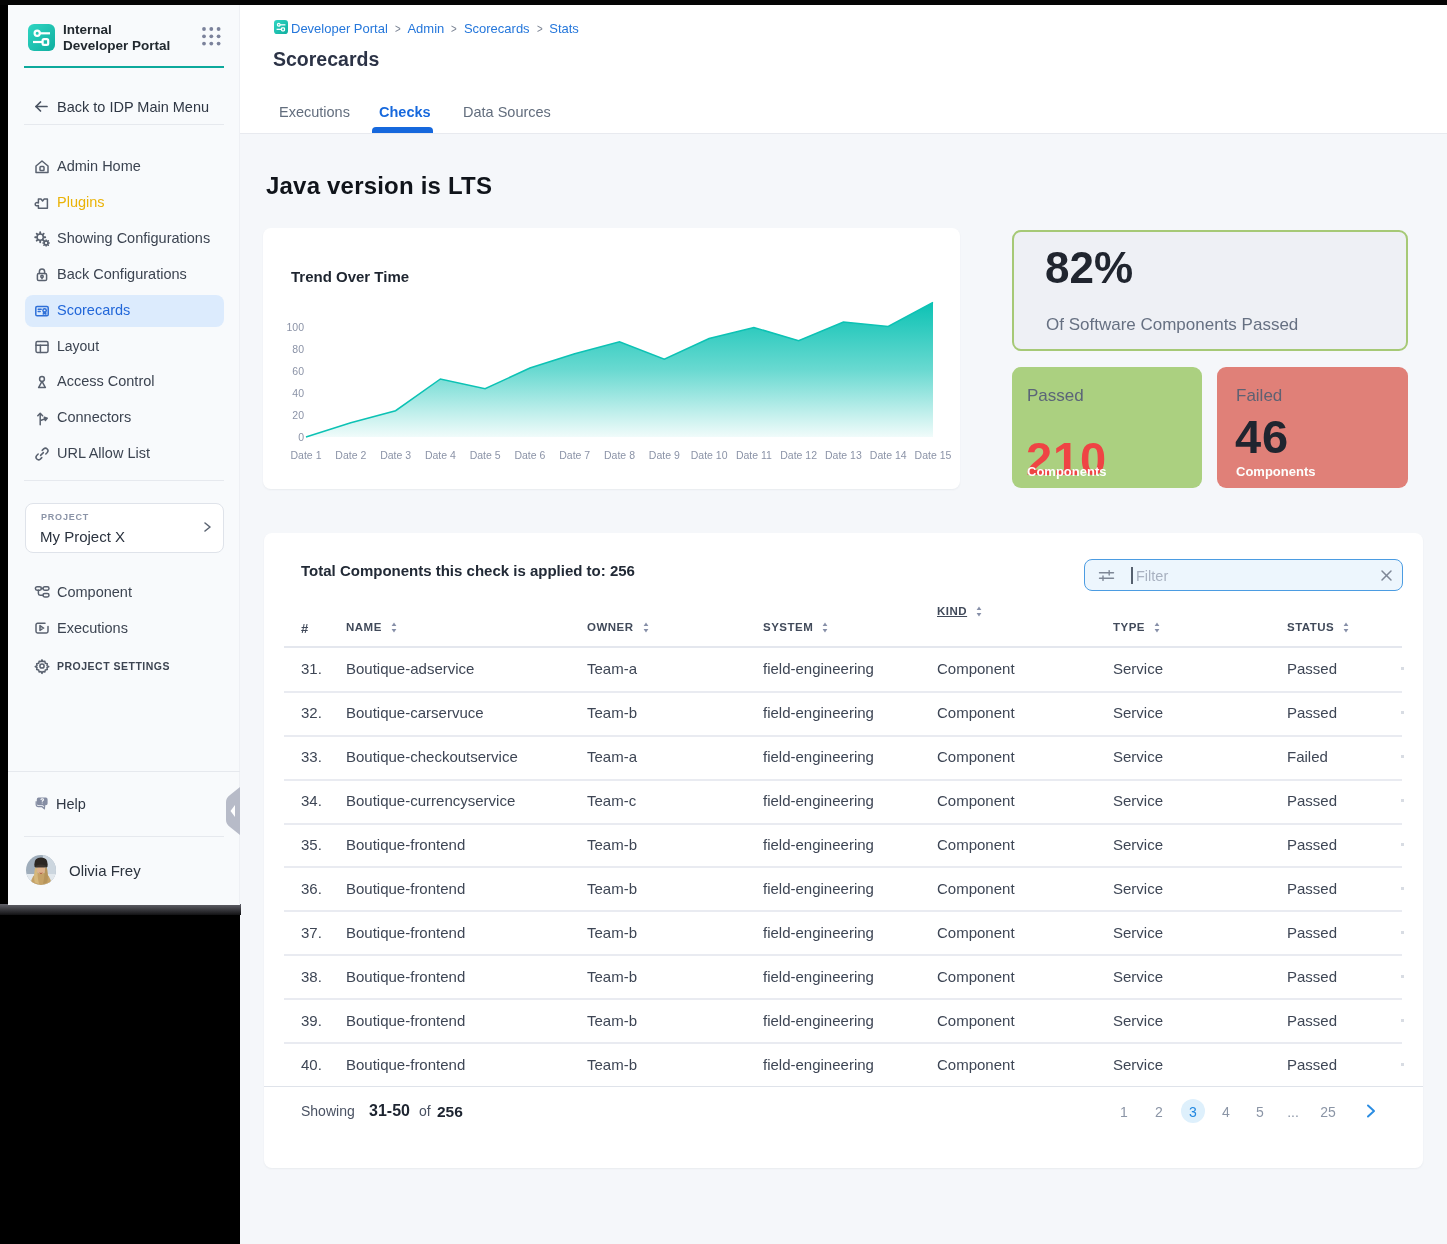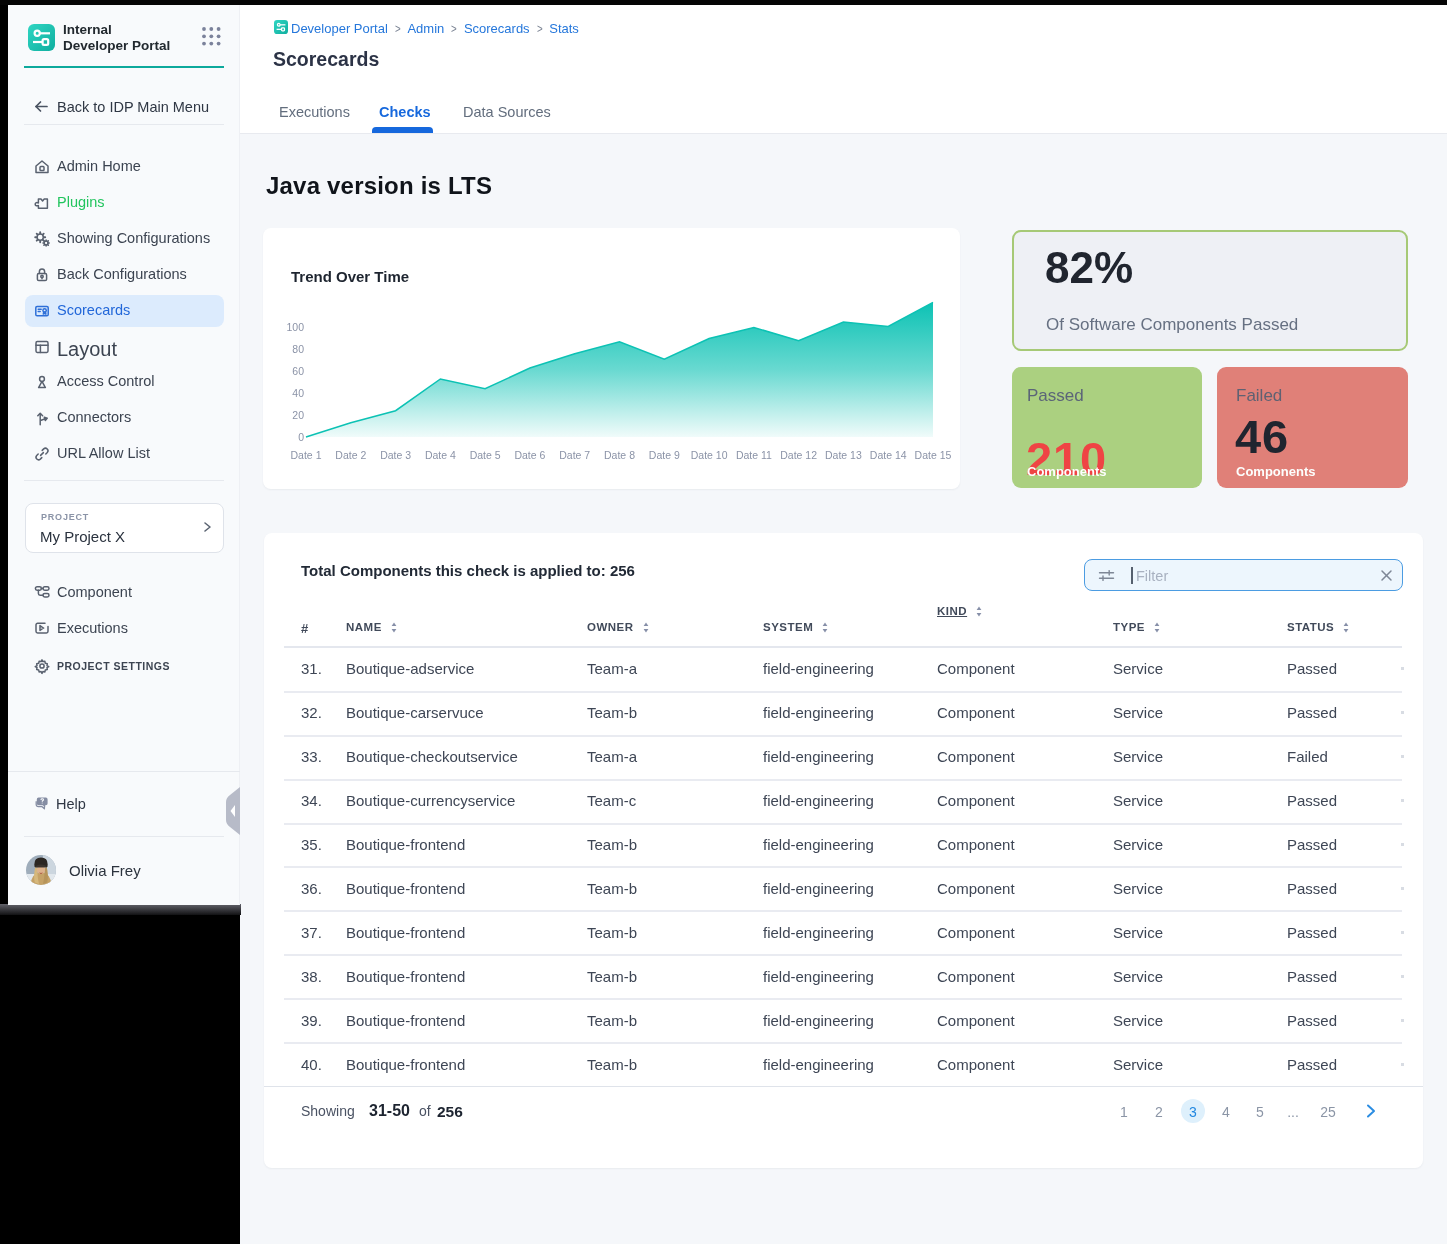--- a/index.html
+++ b/index.html
@@ -58,21 +58,21 @@
       <path d="M3 8 L9 3 L15 8 V14.5 H3 Z"></path>
       <rect x="7" y="8.6" width="4" height="4" rx="0.8"></rect>
     </g>
   </svg>
 <div class="abs" style="left:57px;top:158px;font-size:14.5px;color:#3c4451;">Admin Home</div>
 <svg class="abs" style="left:33px;top:194px;" width="18" height="18" viewBox="0 0 18 18">
     <g fill="none" stroke="#59616f" stroke-width="1.5" stroke-linecap="round" stroke-linejoin="round">
       <path d="M5.4 14.3 V11.4 C3.2 12.4 2.2 11.2 2.2 10.2 C2.2 9.2 3.2 8.0 5.4 9.0 V5.0 H8.0 L9.6 6.9 L11.2 5.0 H14.4 V14.3 Z"></path>
     </g>
   </svg>
-<div class="abs" style="left:57px;top:194px;font-size:14.5px;color:#22c55e;">Plugins</div>
+<div class="abs" style="left:57px;top:194px;font-size:14.5px;color:#eab308;">Plugins</div>
 <svg class="abs" style="left:33px;top:230px;" width="18" height="18" viewBox="0 0 18 18">
     <g fill="none" stroke="#59616f" stroke-width="1.5" stroke-linecap="round" stroke-linejoin="round">
       <circle cx="7.2" cy="7.2" r="3.1"></circle>
       <g stroke-width="1.9">
         <path d="M7.2 2.2v1.2 M7.2 11.0v1.2 M2.2 7.2h1.2 M11.0 7.2h1.2 M3.7 3.7l.85.85 M9.85 9.85l.85.85 M10.7 3.7l-.85.85 M3.7 10.7l.85-.85"></path>
       </g>
       <circle cx="13.1" cy="13.0" r="1.9"></circle>
       <g stroke-width="1.5">
         <path d="M13.1 9.9v1.0 M13.1 15.1v1.0 M10.0 13.0h1.0 M15.2 13.0h1.0 M10.9 10.8l.7.7 M14.6 14.5l.7.7 M15.3 10.8l-.7.7 M10.9 15.2l.7-.7"></path>
       </g>
@@ -97,21 +97,21 @@
     </g>
   </svg>
 <div class="abs" style="left:57px;top:302px;font-size:14.5px;color:#2267d9;">Scorecards</div>
 <svg class="abs" style="left:33px;top:338px;" width="18" height="18" viewBox="0 0 18 18">
     <g fill="none" stroke="#59616f" stroke-width="1.5" stroke-linecap="round" stroke-linejoin="round">
       <rect x="3" y="3.6" width="12" height="10.8" rx="1.3"></rect>
       <line x1="3" y1="7.2" x2="15" y2="7.2"></line>
       <line x1="7.4" y1="7.2" x2="7.4" y2="14.4"></line>
     </g>
   </svg>
-<div class="abs" style="left:57px;top:338px;font-size:20px;color:#3c4451;">Layout</div>
+<div class="abs" style="left:57px;top:338px;font-size:14px;color:#3c4451;">Layout</div>
 <svg class="abs" style="left:33px;top:373px;" width="18" height="18" viewBox="0 0 18 18">
     <g fill="none" stroke="#59616f" stroke-width="1.5" stroke-linecap="round" stroke-linejoin="round">
       <circle cx="9" cy="6" r="2.4"></circle>
       <path d="M9 8.4 L5.6 14.6 h6.8 Z"></path>
     </g>
   </svg>
 <div class="abs" style="left:57px;top:373px;font-size:14.5px;color:#3c4451;">Access Control</div>
 <svg class="abs" style="left:33px;top:409px;" width="18" height="18" viewBox="0 0 18 18">
     <g fill="none" stroke="#59616f" stroke-width="1.5" stroke-linecap="round" stroke-linejoin="round">
       <path d="M7.2 15.8 V5.6"></path>

